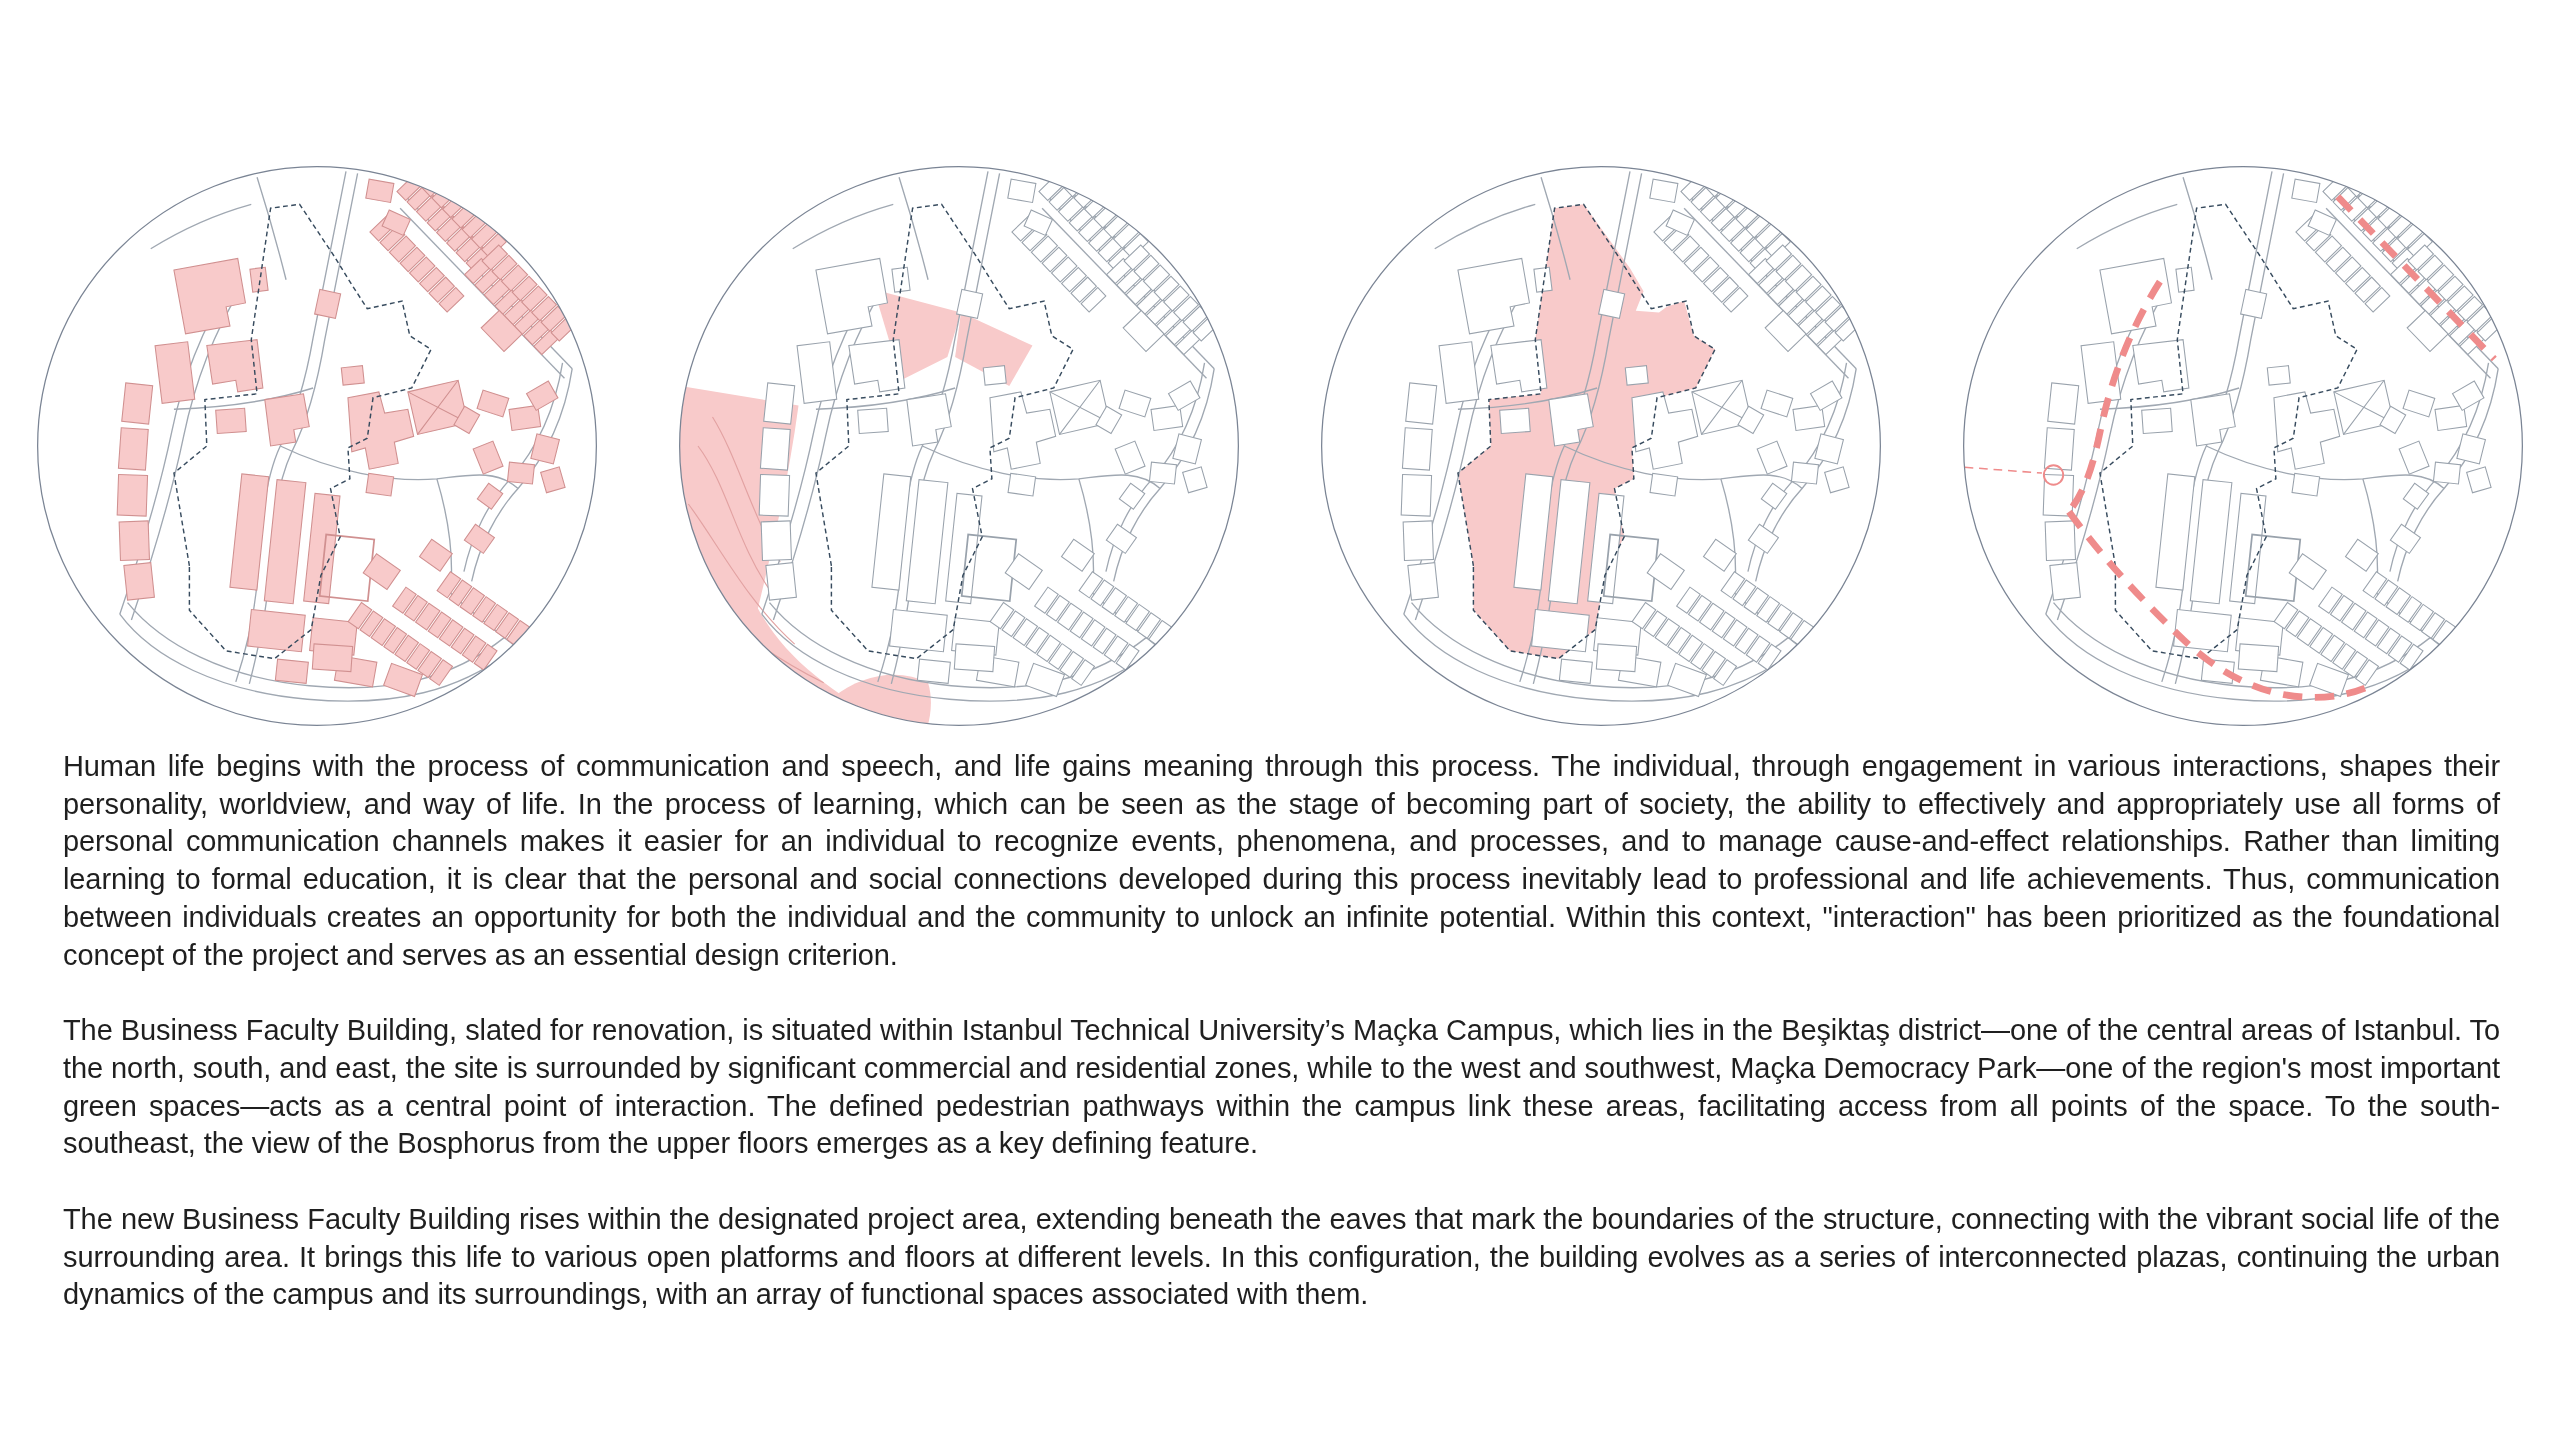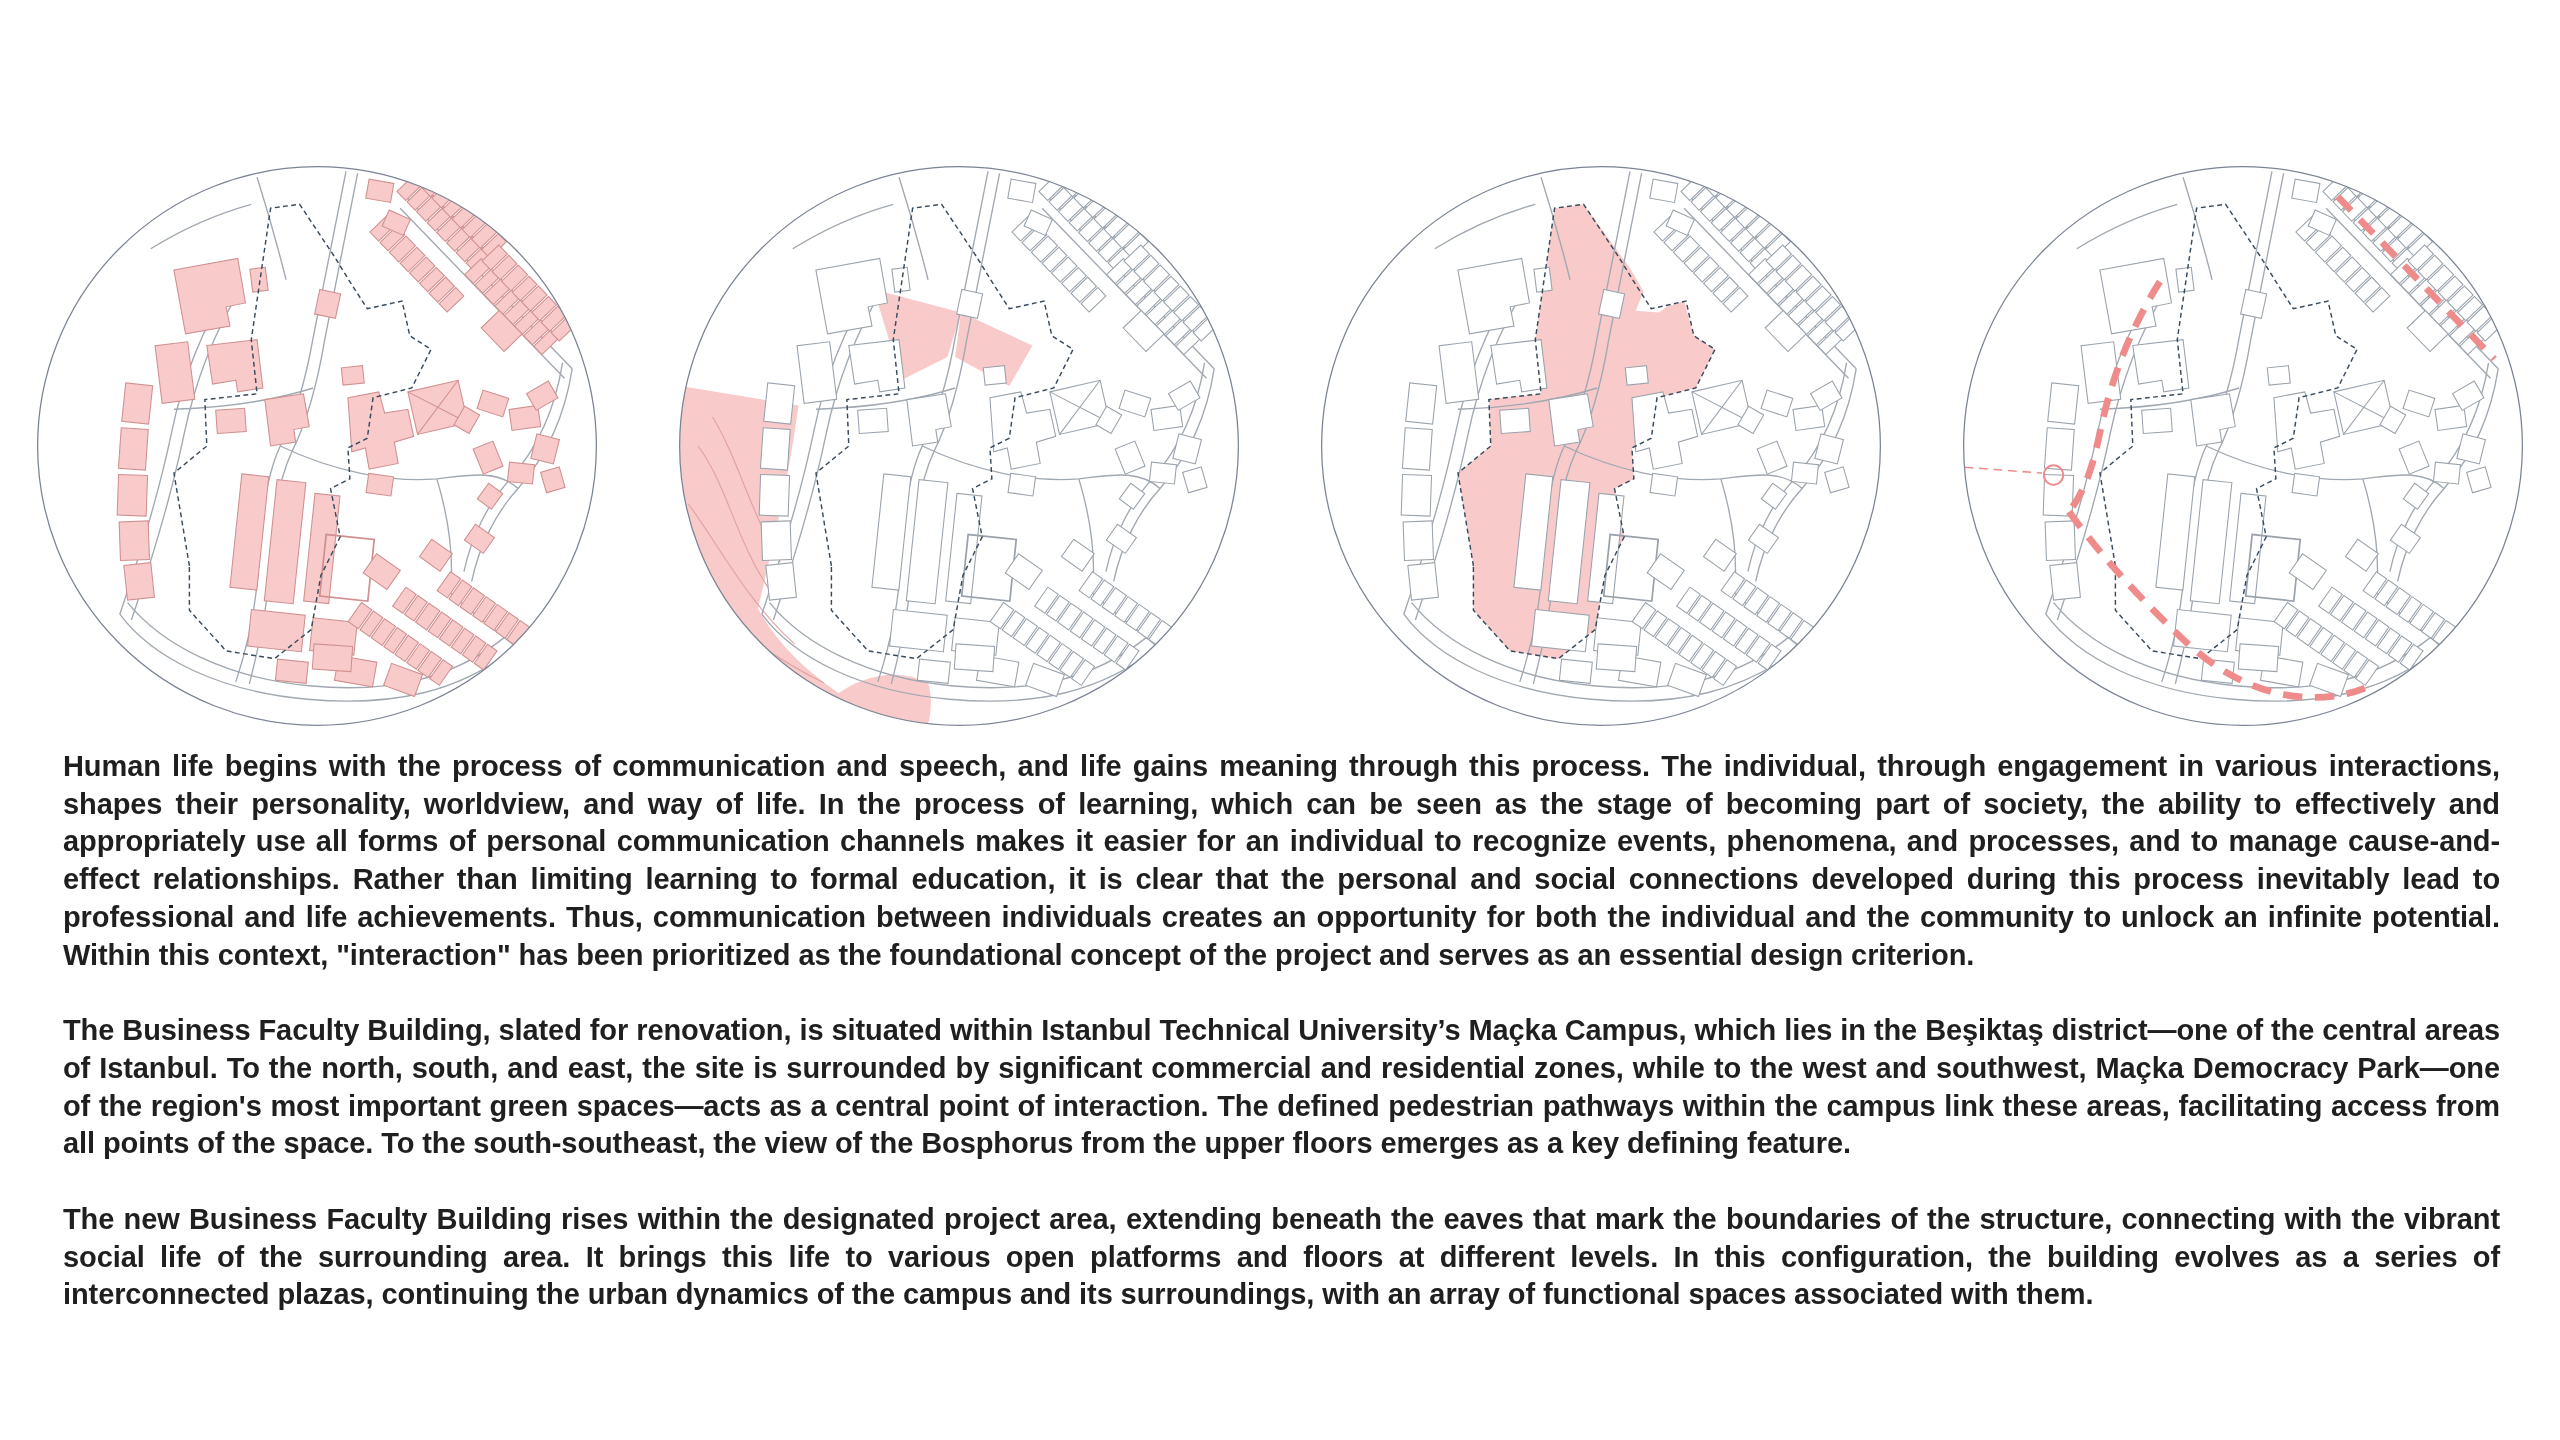--- a/index.html
+++ b/index.html
@@ -16,21 +16,21 @@
     --rim_line:#7a8494;
     --text_color:#1f1f1f;
   }
   .maps-row{position:absolute;top:156px;left:0;right:0;
             display:flex;justify-content:center;gap:62px;}
   .map{width:580px;height:580px;display:block;}
   
   .c1{--bf:var(--highlight_fill);--bs:var(--highlight_stroke);}
   .text-block{position:absolute;left:63px;right:60px;top:748px;
               color:var(--text_color);font-size:29px;line-height:37.7px;
-              text-align:justify;letter-spacing:-0.1px;font-weight:700;}
+              text-align:justify;letter-spacing:-0.1px;font-weight:400;}
   .text-block p{margin:0 0 38px 0;}
 </style>
 </head>
 <body>
 
 <svg width="0" height="0" style="position:absolute" aria-hidden="true">
   <defs>
     <clipPath id="mclip">
         <circle cx="300" cy="300" r="289"></circle>
       </clipPath>

